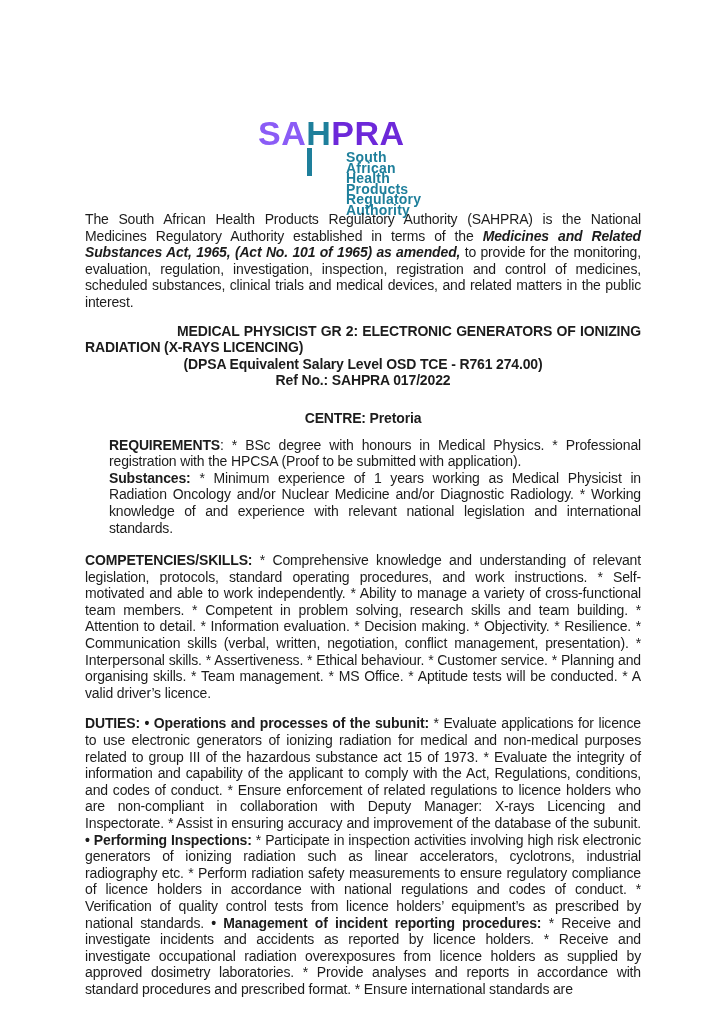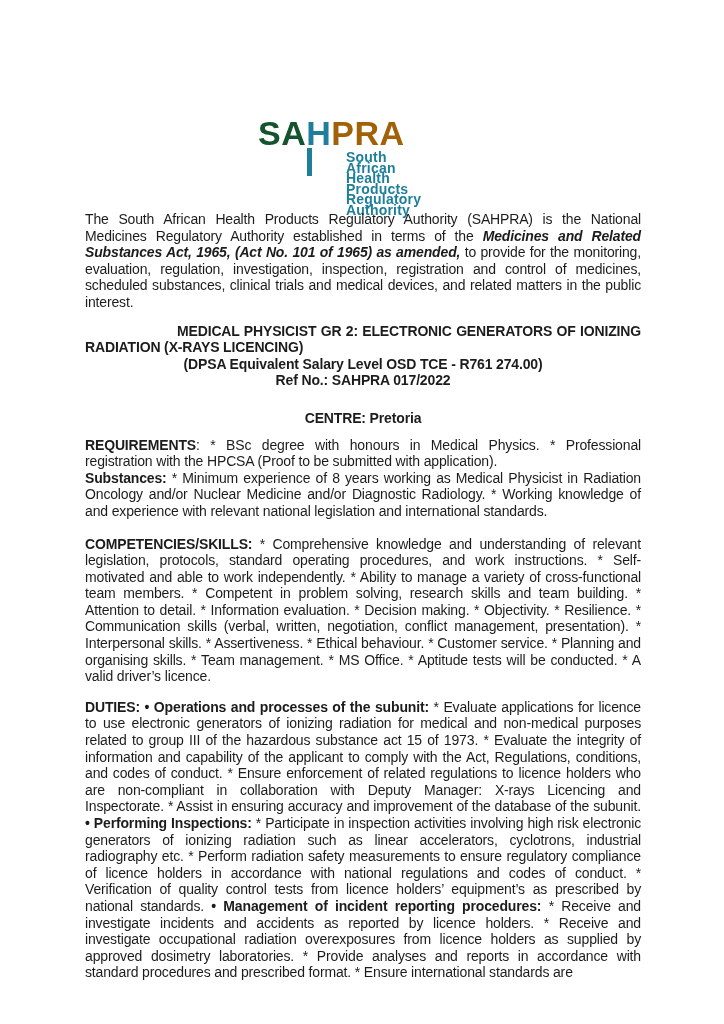--- a/index.html
+++ b/index.html
@@ -18,30 +18,30 @@
     position:absolute;left:258px;top:116px;
     width:170px;
   }
   .logo-word{
     font-weight:700;
     font-size:34px;
     line-height:34px;
     letter-spacing:0.5px;
     white-space:nowrap;
   }
-  .logo-sa{color:#14532d;}
+  .logo-sa{color:#8b5cf6;}
   .logo-h{color:#1e7f9b;position:relative;display:inline-block;}
   .logo-h::after{
     content:"";
     position:absolute;
     left:1px;bottom:-26px;
     width:5px;height:28px;
     background:#1e7f9b;
   }
-  .logo-pra{color:#a16207;}
+  .logo-pra{color:#6d28d9;}
   .logo-tagline{
     margin-left:88px;
     margin-top:2px;
     font-size:14px;
     line-height:10.5px;
     font-weight:700;
     color:#1e7f9b;
     letter-spacing:0.2px;
   }
 
@@ -64,21 +64,21 @@
     font-weight:700;
     text-indent:92px;
     text-align:justify;
   }
   .center-line{
     text-align:center;
     font-weight:700;
   }
   .centre-line{margin-top:21px;}
 
-  .requirements-block{margin-top:10px;}
+  .requirements-block{margin-top:10px;margin-left:24px;}
   .competencies-block{margin-top:16px;}
   .duties-block{margin-top:14px;}
 </style>
 </head>
 <body>
 
 <div class="page">
 
   <div class="logo">
     <div class="logo-word">
@@ -97,21 +97,21 @@
 
     <div class="title-block">
       <p class="para job-title">MEDICAL PHYSICIST GR 2: ELECTRONIC GENERATORS OF IONIZING RADIATION (X-RAYS LICENCING)</p>
       <p class="para center-line">(DPSA Equivalent Salary Level OSD TCE - R761 274.00)</p>
       <p class="para center-line">Ref No.: SAHPRA 017/2022</p>
       <p class="para center-line centre-line">CENTRE: Pretoria</p>
     </div>
 
     <div class="requirements-block">
       <p class="para"><span class="run-b">REQUIREMENTS</span><span class="run-r">: * BSc degree with honours in Medical Physics. * Professional registration with the HPCSA (Proof to be submitted with application).</span></p>
-      <p class="para"><span class="run-b">Substances:</span><span class="run-r"> * Minimum experience of 8 years working as Medical Physicist in Radiation Oncology and/or Nuclear Medicine and/or Diagnostic Radiology. * Working knowledge of and experience with relevant national legislation and international standards.</span></p>
+      <p class="para"><span class="run-b">Substances:</span><span class="run-r"> * Minimum experience of 1 years working as Medical Physicist in Radiation Oncology and/or Nuclear Medicine and/or Diagnostic Radiology. * Working knowledge of and experience with relevant national legislation and international standards.</span></p>
     </div>
 
     <div class="competencies-block">
       <p class="para"><span class="run-b">COMPETENCIES/SKILLS:</span><span class="run-r"> * Comprehensive knowledge and understanding of relevant legislation, protocols, standard operating procedures, and work instructions. * Self-motivated and able to work independently. * Ability to manage a variety of cross-functional team members. * Competent in problem solving, research skills and team building. * Attention to detail. * Information evaluation. * Decision making. * Objectivity. * Resilience. * Communication skills (verbal, written, negotiation, conflict management, presentation). * Interpersonal skills. * Assertiveness. * Ethical behaviour. * Customer service. * Planning and organising skills. * Team management. * MS Office. * Aptitude tests will be conducted. * A valid driver’s licence.</span></p>
     </div>
 
     <div class="duties-block">
       <p class="para"><span class="run-b">DUTIES: • Operations and processes of the subunit:</span><span class="run-r"> * Evaluate applications for licence to use electronic generators of ionizing radiation for medical and non-medical purposes related to group III of the hazardous substance act 15 of 1973. * Evaluate the integrity of information and capability of the applicant to comply with the Act, Regulations, conditions, and codes of conduct. * Ensure enforcement of related regulations to licence holders who are non-compliant in collaboration with Deputy Manager: X-rays Licencing and Inspectorate. * Assist in ensuring accuracy and improvement of the database of the subunit. </span><span class="run-b">• Performing Inspections:</span><span class="run-r"> * Participate in inspection activities involving high risk electronic generators of ionizing radiation such as linear accelerators, cyclotrons, industrial radiography etc. * Perform radiation safety measurements to ensure regulatory compliance of licence holders in accordance with national regulations and codes of conduct. * Verification of quality control tests from licence holders’ equipment’s as prescribed by national standards. </span><span class="run-b">• Management of incident reporting procedures:</span><span class="run-r"> * Receive and investigate incidents and accidents as reported by licence holders. * Receive and investigate occupational radiation overexposures from licence holders as supplied by approved dosimetry laboratories. * Provide analyses and reports in accordance with standard procedures and prescribed format. * Ensure international standards are</span></p>
     </div>
 

